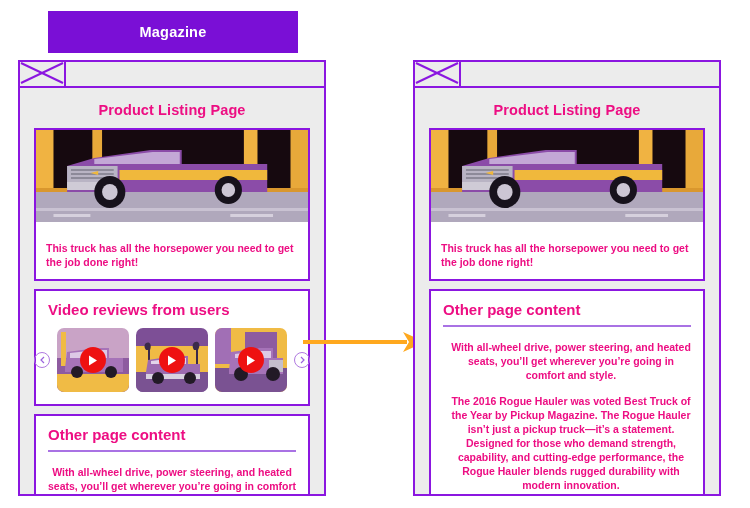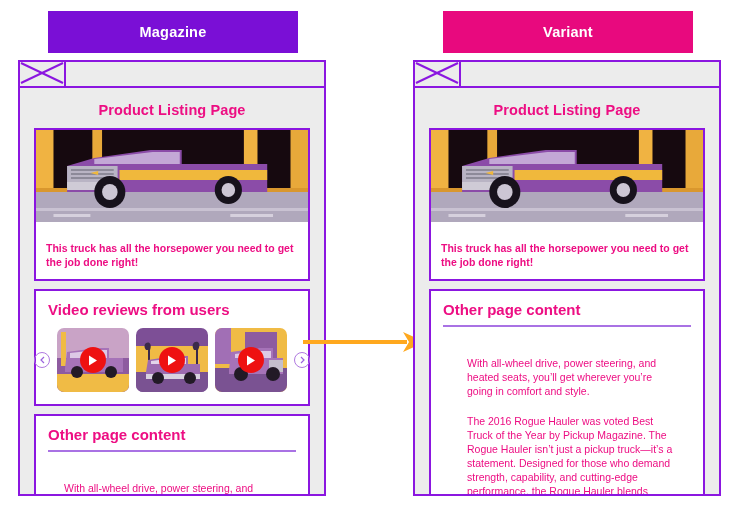--- a/index.html
+++ b/index.html
@@ -177,24 +177,25 @@
   
   .other-body { padding: 10px 12px 12px 12px; }
   .divider {
     height: 1.6px;
     background: #a972e4;
     margin: 7px 0 0 0;
   }
   .para {
     color: #ED0E83;
     font-size: 10.5px;
-    font-weight: normal;
+    font-weight: bold;
     line-height: 14px;
-    margin: 16px;
+    margin: 0;
     padding: 0;
+    text-align: center;
   }
   .other-body .para + .para { margin-top: 12px; }
   .indent { padding-left: 8px; }
   .pad-top { padding-top: 13px; }
 
   
   .flow-arrow {
     position: absolute;
     left: 303px;
     top: 329px;
@@ -358,23 +359,20 @@
 
   <div class="flow-arrow">
     <svg width="122" height="26" viewBox="0 0 122 26">
       <line x1="0" y1="13" x2="104" y2="13" stroke="#FFA81E" stroke-width="4"></line>
       <polygon points="100,3 122,13 100,23 106,13" fill="#FFA81E"></polygon>
     </svg>
   </div>
 
   <div class="column variant">
 
-    <div class="badge variant">
-      <span>Variant</span>
-    </div>
 
     <div class="browser">
 
       <div class="chrome">
         <div class="tab-placeholder">
           <svg width="44" height="22" viewBox="0 0 44 22">
             <line x1="1" y1="1" x2="43" y2="21" stroke="#8B16E0" stroke-width="2"></line>
             <line x1="43" y1="1" x2="1" y2="21" stroke="#8B16E0" stroke-width="2"></line>
           </svg>
         </div>

